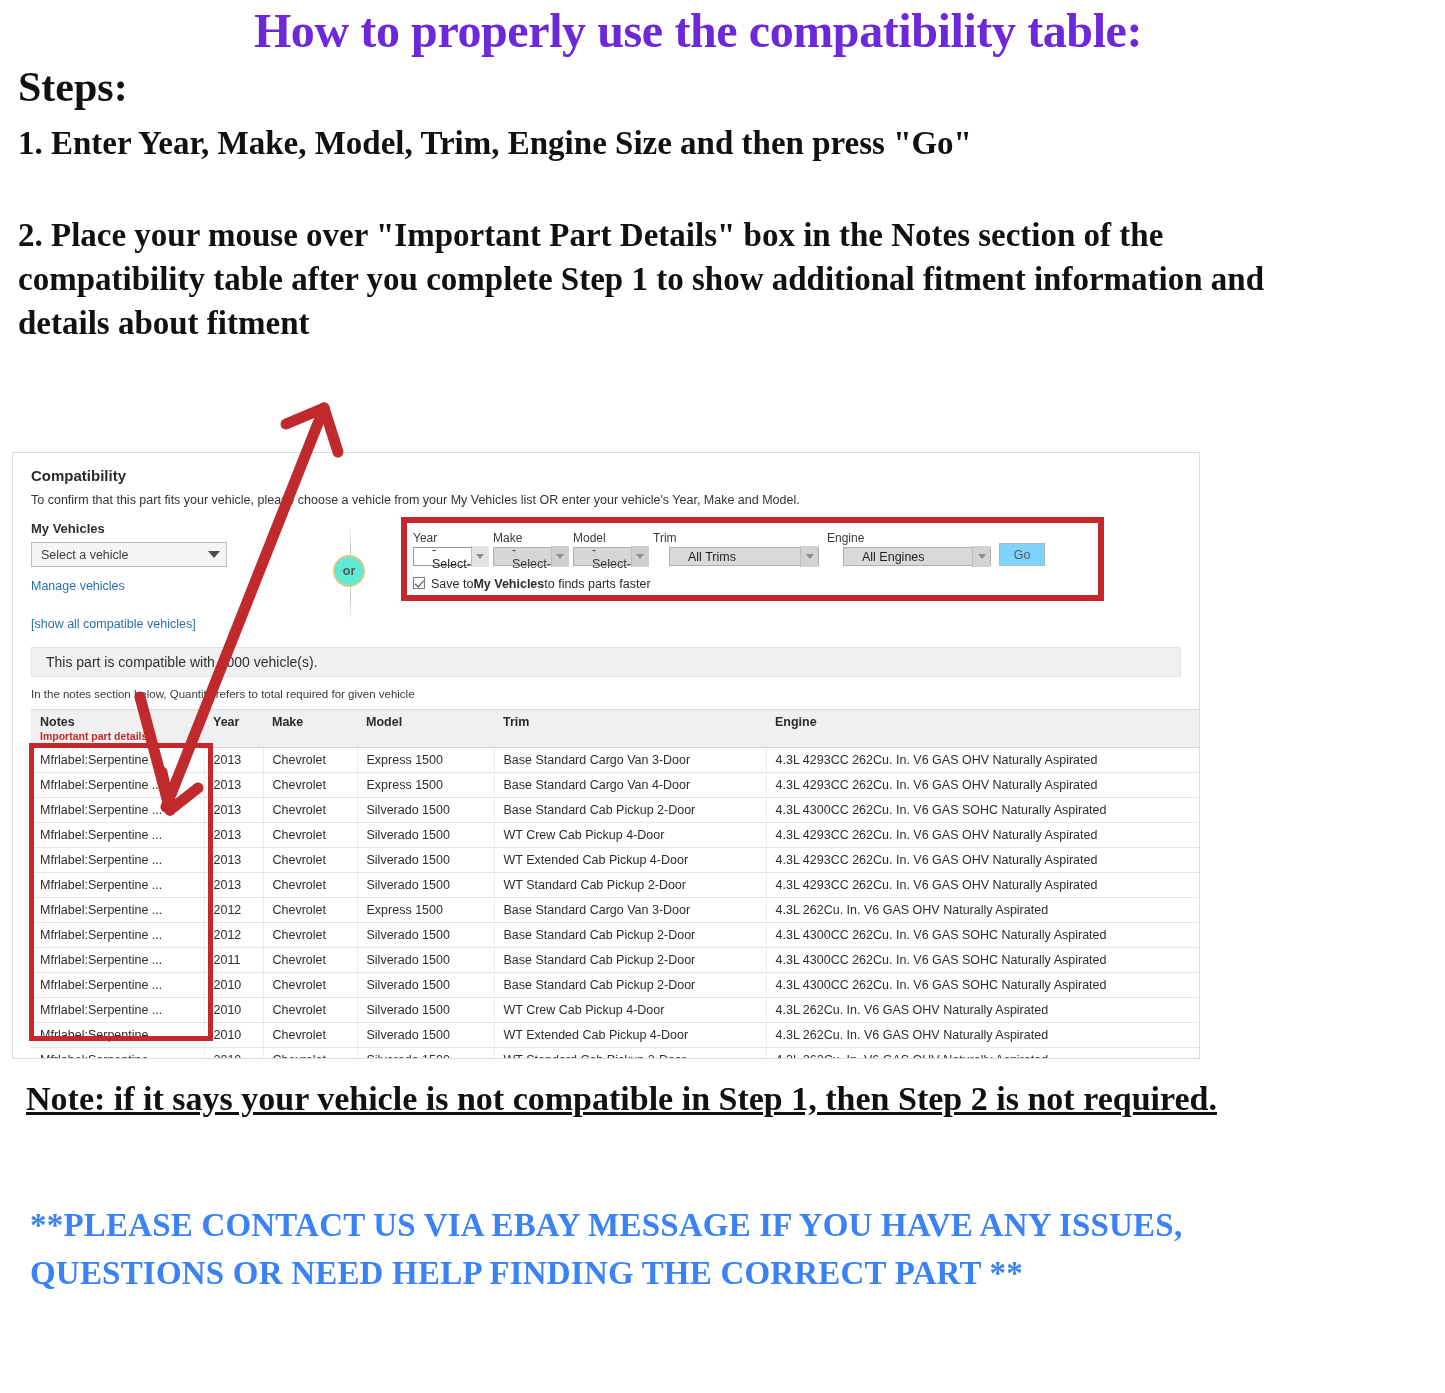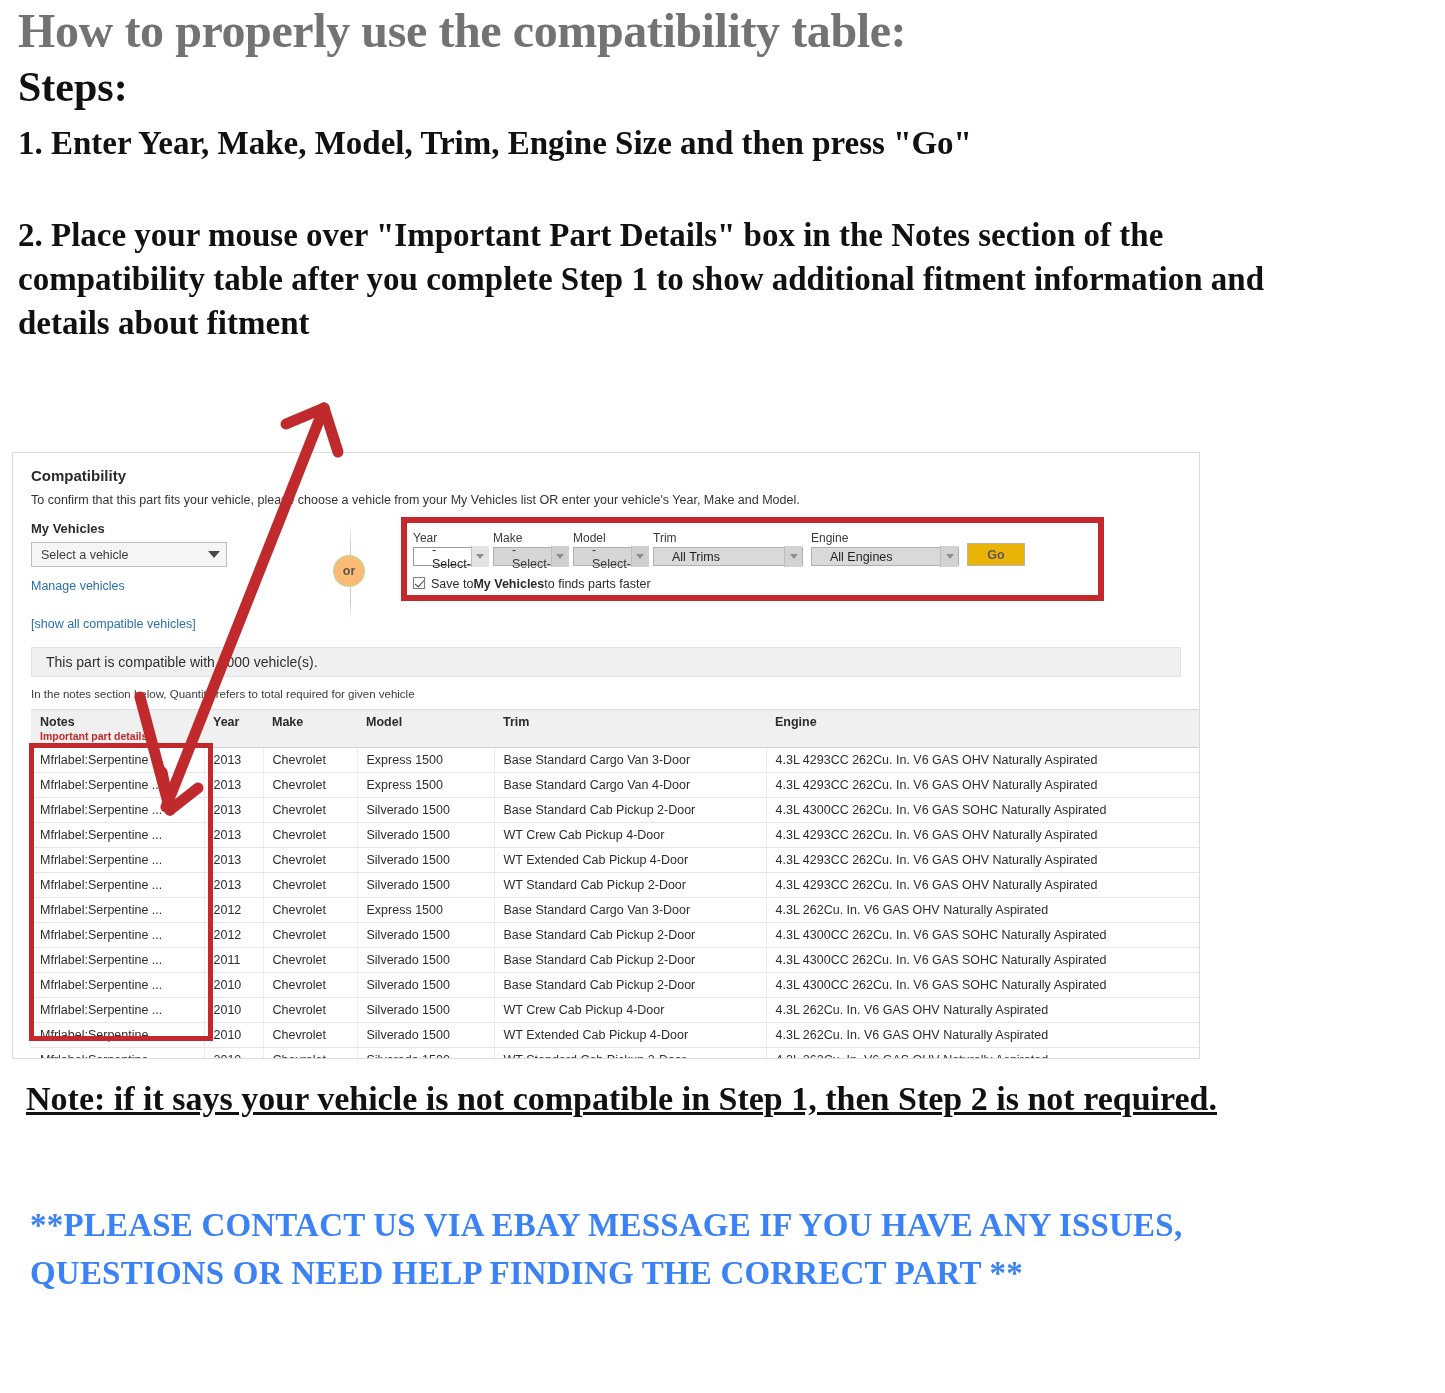--- a/index.html
+++ b/index.html
@@ -20,23 +20,24 @@
     position: absolute;
     left: 18px;
     top: 6px;
     width: 1360px;
   }
   .h-main {
     font-family: "Liberation Serif", serif;
     font-weight: bold;
     font-size: 48px;
     line-height: 1.05;
-    color: #737373;
+    color: #6d28d9;
     margin: 0 0 4px 0;
     letter-spacing: -0.4px;
+    text-align: center;
   }
   .h-steps {
     font-family: "Liberation Serif", serif;
     font-weight: bold;
     font-size: 42px;
     line-height: 1.1;
     color: #111111;
     margin: 8px 0 14px 0;
   }
   .h-step1 {
@@ -110,21 +111,21 @@
   .link-show { margin-top: 24px; }
 
   
   .or-wrap { position: absolute; left: 290px; top: 4px; width: 60px; height: 95px; }
   .or-line {
     position: absolute; left: 29px; top: 0; width: 1px; height: 95px;
     background: linear-gradient(to bottom, #ffffff 0%, #c9c9c9 22%, #c9c9c9 78%, #ffffff 100%);
   }
   .or-circle {
     position: absolute; left: 12px; top: 30px; width: 32px; height: 32px;
-    border-radius: 50%; border: 2px solid #d8c98a; background: #fdba74;
+    border-radius: 50%; border: 2px solid #d8c98a; background: #5eead4;
     display: flex; align-items: center; justify-content: center;
     font-size: 12.5px; font-weight: bold; color: #555; box-sizing: border-box;
   }
 
   
   .redbox {
     position: absolute; left: 370px; top: -4px; width: 703px; height: 84px;
     border: 6px solid #C4282C; box-sizing: border-box; background: transparent;
   }
   .form-fields {
@@ -132,38 +133,38 @@
     display: flex; align-items: flex-end; gap: 8px;
   }
   .fld { display: flex; flex-direction: column; }
   .fld-label { font-size: 12px; color: #3a3a3a; margin-bottom: 2px; }
   .sel {
     height: 19px; border: 1px solid #9a9a9a; box-sizing: border-box;
     display: flex; align-items: center; justify-content: space-between;
     font-size: 12.5px; color: #1f1f1f; padding-left: 18px; background: #ffffff;
   }
   .sel.disabled { background: #d6d6d6; color: #3b3b3b; border-color: #b0b0b0; }
-  .sel.wide { background: #d9d9d9; border-color: #b0b0b0; }
+  .sel.wide { background: #d9d9d9; border-color: #b0b0b0; margin-left: 16px; }
   .sel-arrow {
     width: 17px; height: 21px; display: flex; align-items: center; justify-content: center;
     background: #e3e3e3; border-left: 1px solid #bdbdbd; flex: 0 0 auto;
   }
   .sel.disabled .sel-arrow { background: #cfcfcf; }
   .sel.wide .sel-arrow { background: #d2d2d2; }
   .chev {
     width: 0; height: 0; border-left: 4px solid transparent;
     border-right: 4px solid transparent; border-top: 5px solid #8d8d8d;
   }
   .w-sel { width: 72px; }
   .w-trim { width: 150px; }
   .w-eng { width: 148px; }
   .go-btn {
-    width: 58px; height: 23px; background: #eab308; border: 1px solid #b5b5b5;
+    width: 46px; height: 23px; background: #7dd3fc; border: 1px solid #b5b5b5;
     font-size: 12.5px; color: #5a5a5a; display: flex; align-items: center;
-    justify-content: center; box-sizing: border-box; font-weight: bold;
+    justify-content: center; box-sizing: border-box;
   }
   .save-row {
     position: absolute; left: 382px; top: 56px;
     display: flex; font-size: 12.5px; color: #2b2b2b;
   }
   .cbx {
     width: 12px; height: 12px; border: 1px solid #7d7d7d; background: #fff;
     margin-right: 6px; position: relative; box-sizing: border-box;
   }
   .cbx::after {

